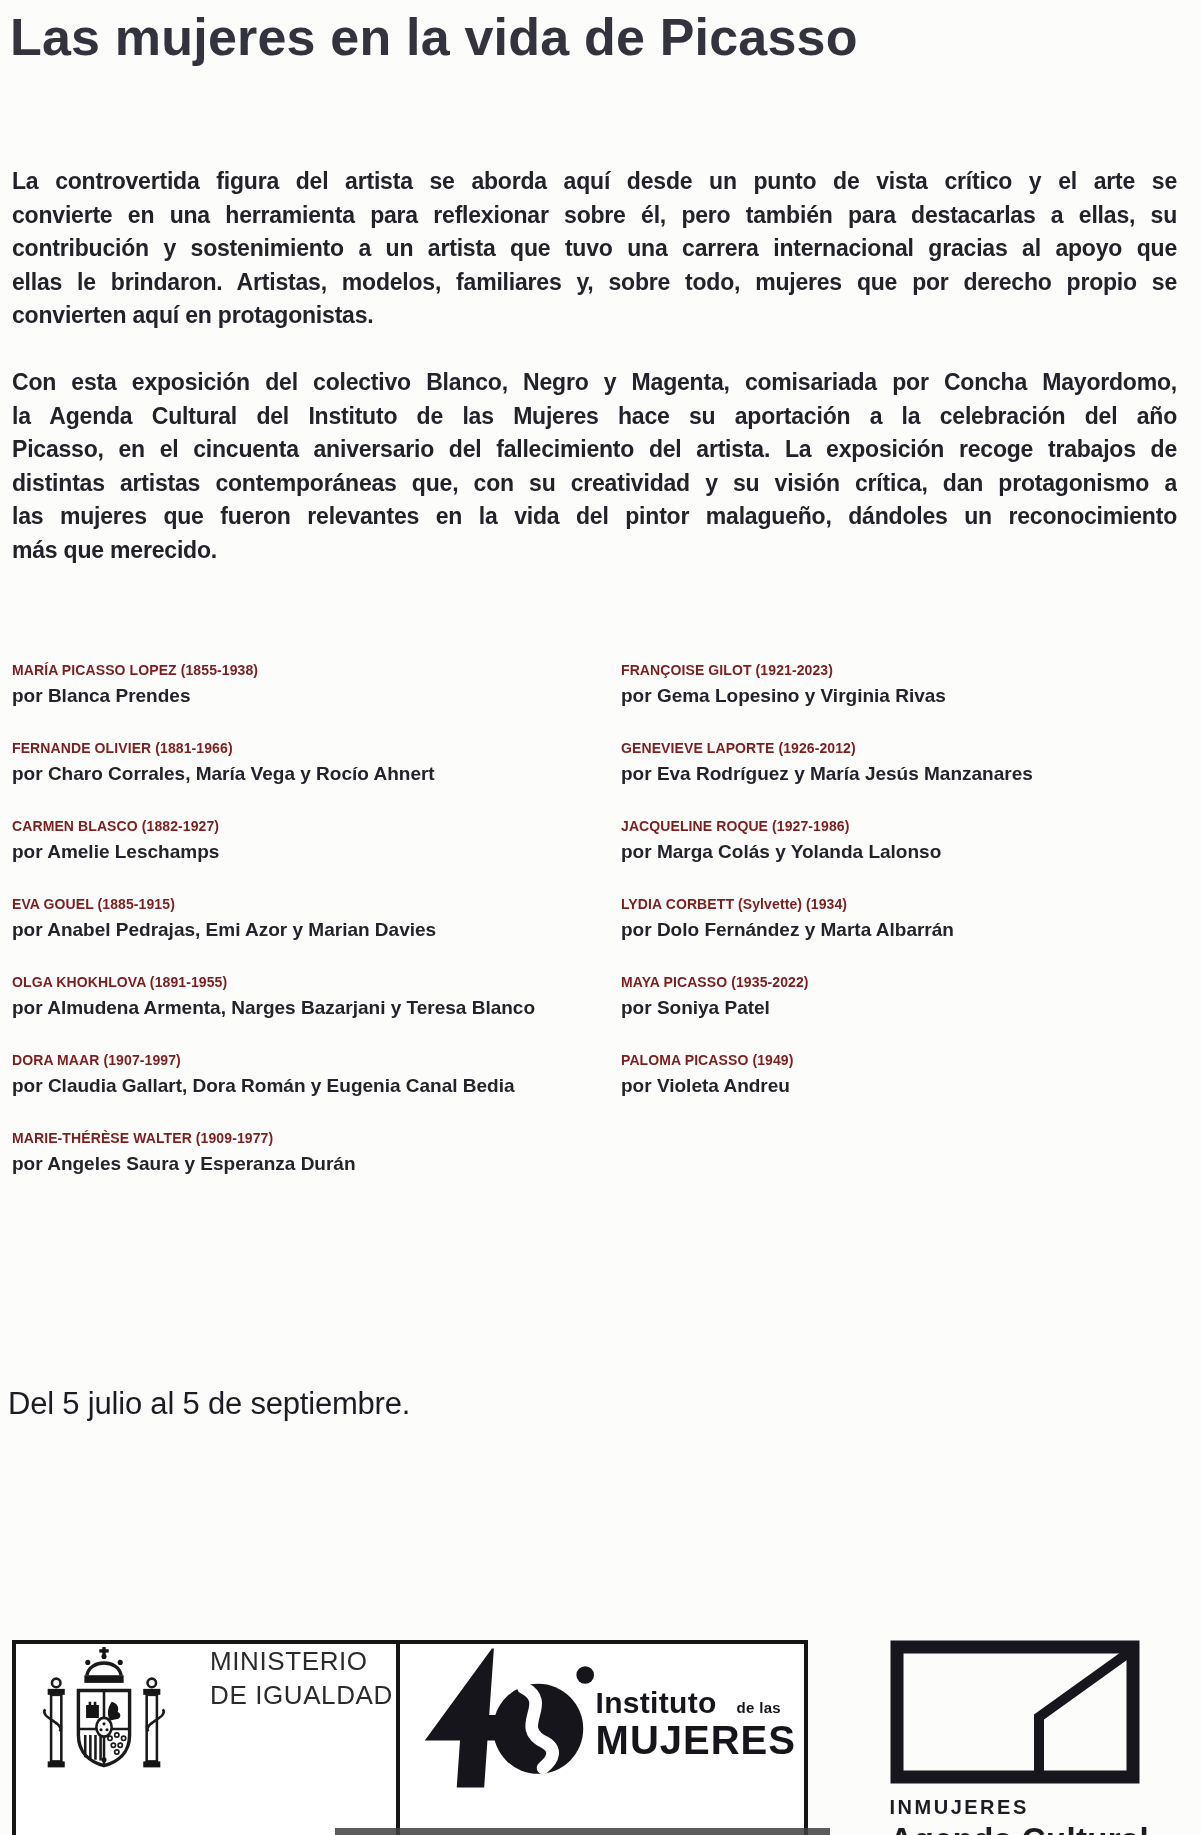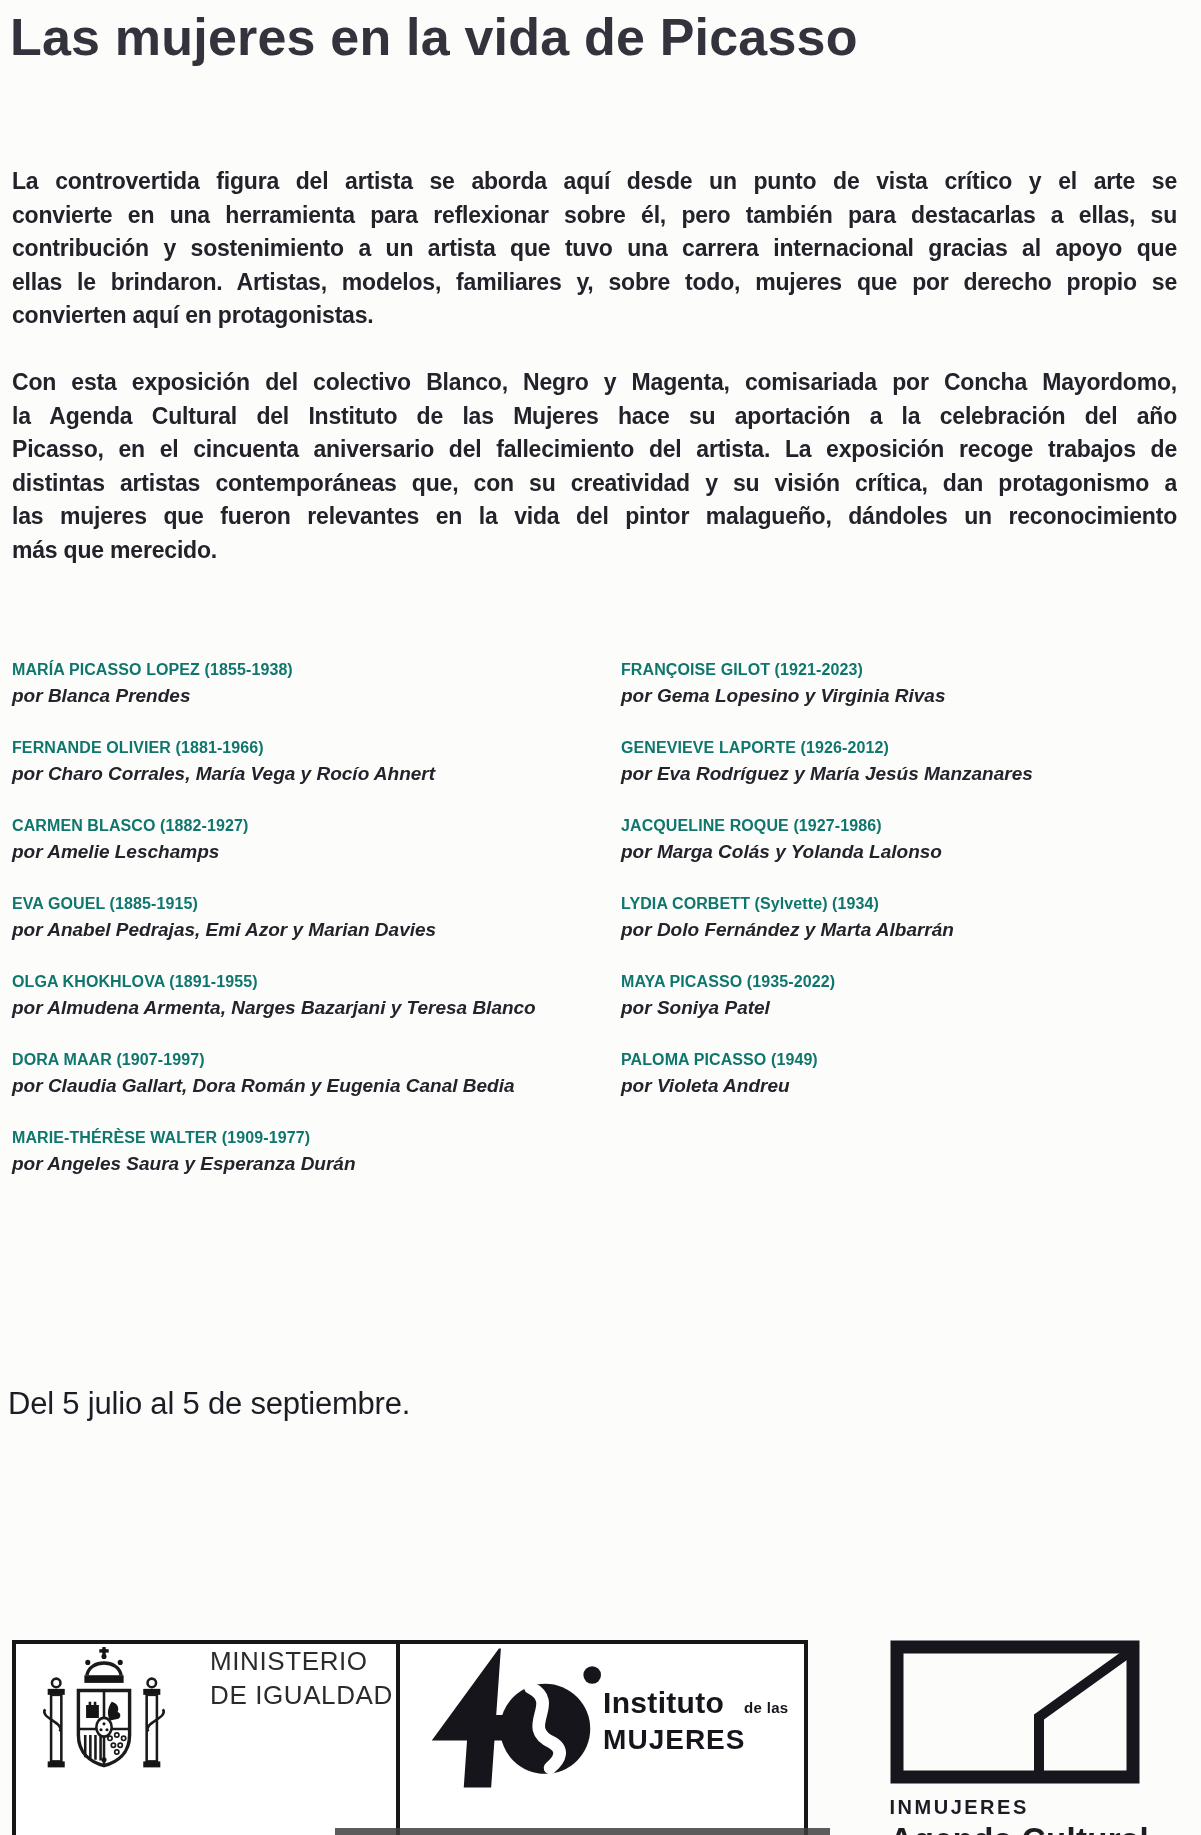--- a/index.html
+++ b/index.html
@@ -26,22 +26,22 @@
   .intro{margin-top:99px;}
   .para{font-size:23px;line-height:33.6px;letter-spacing:-0.2px;font-weight:600;color:#22222b;}
   .para + .para{margin-top:33px;}
   .jline{text-align:justify;text-align-last:justify;white-space:normal;overflow:hidden;}
   .jline.lastline{text-align:left;text-align-last:left;}
   
   .artists{display:flex;margin-top:89px;}
   .col-left{width:609px;flex:none;}
   .col-right{flex:1;}
   .artist-item{margin-bottom:26px;}
-  .artist-name{font-size:16px;line-height:26px;font-weight:700;letter-spacing:0.1px;color:#0f766e;}
-  .artist-by{font-size:19px;line-height:26px;font-weight:600;color:#23232b;font-style:italic;}
+  .artist-name{font-size:14px;line-height:26px;font-weight:700;letter-spacing:0.1px;color:#7f1d1d;}
+  .artist-by{font-size:19px;line-height:26px;font-weight:600;color:#23232b;}
   
   .dates{
     margin:180px 0 0 -4px;
     font-size:31px;line-height:42px;font-weight:400;
     letter-spacing:-0.2px;color:#1c1c24;
   }
   
   .footer{margin-top:215px;display:flex;align-items:flex-start;}
   .gov-box{
     display:flex;width:808px;height:200px;box-sizing:border-box;
@@ -49,21 +49,21 @@
     background:#fff;
   }
   .cell{box-sizing:border-box;display:flex;align-items:flex-start;}
   .cell-ministry{width:380px;flex:none;padding-left:24px;}
   .cell-instituto{flex:1;border-left:4px solid var(--border,#161616);justify-content:center;}
   .ministry-name{margin-left:42px;font-size:26px;line-height:34px;letter-spacing:0.6px;color:#2b2b2b;}
   .im-lockup{display:flex;align-items:center;}
   .im-text{margin-left:2px;margin-top:10px;color:#15151b;}
   .im-top{font-size:30px;font-weight:700;letter-spacing:0.3px;line-height:30px;}
   .im-top .small{font-size:15px;font-weight:700;margin-left:20px;}
-  .im-bottom{font-size:28px;font-weight:700;letter-spacing:1px;line-height:38px;margin-top:-2px;}
+  .im-bottom{font-size:40px;font-weight:700;letter-spacing:1px;line-height:38px;margin-top:-2px;}
   .agenda{margin-left:82px;width:292px;}
   .agenda .inm{margin-top:12px;font-size:20px;font-weight:700;letter-spacing:2.5px;color:#1c1c22;}
   .agenda .ag{margin-top:2px;font-size:33px;font-weight:700;letter-spacing:0.3px;color:#1c1c22;white-space:nowrap;}
   .scan-smudge{position:absolute;left:335px;bottom:0;width:495px;height:7px;background:#3f3f3f;opacity:.85;}
   svg{display:block;}
 </style>
 </head>
 <body>
 
 <div class="page">

